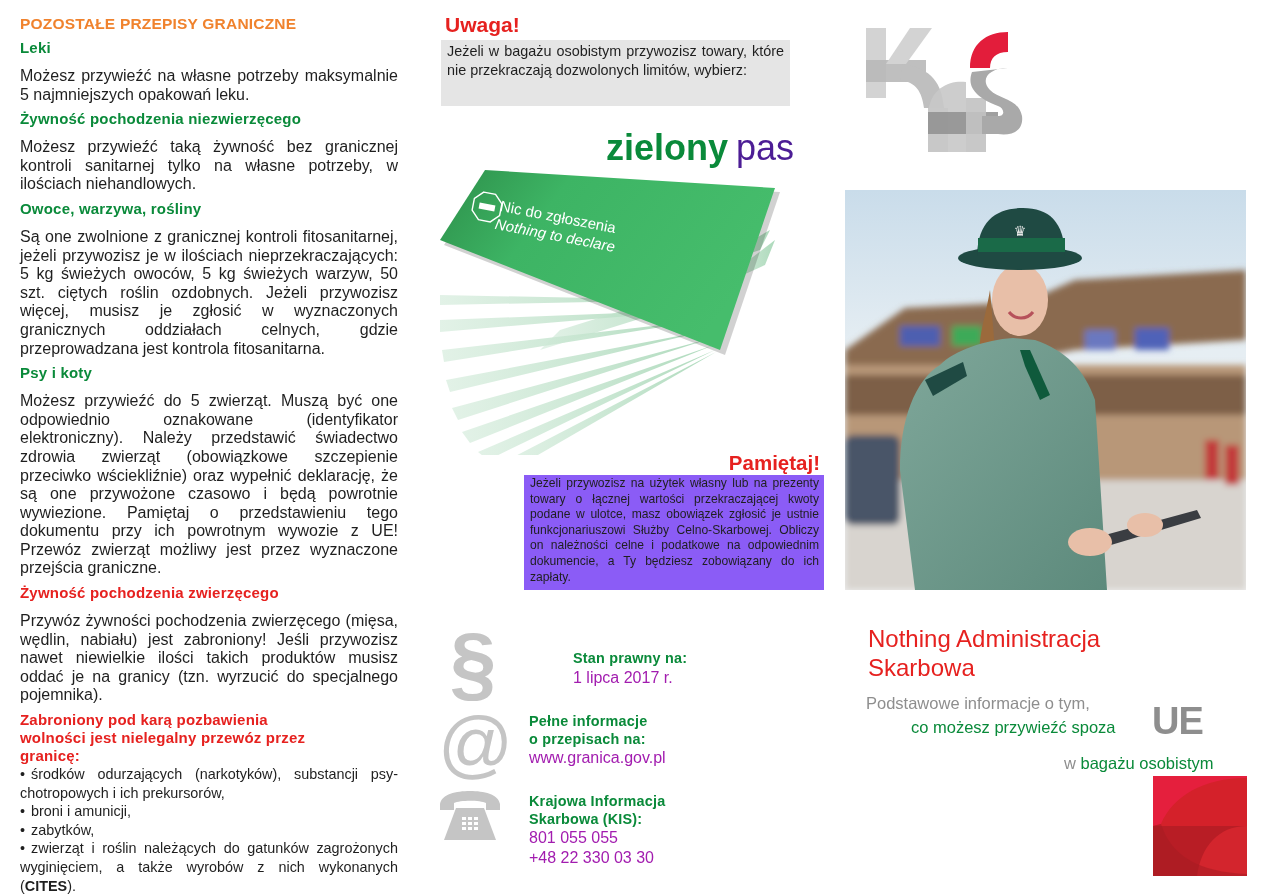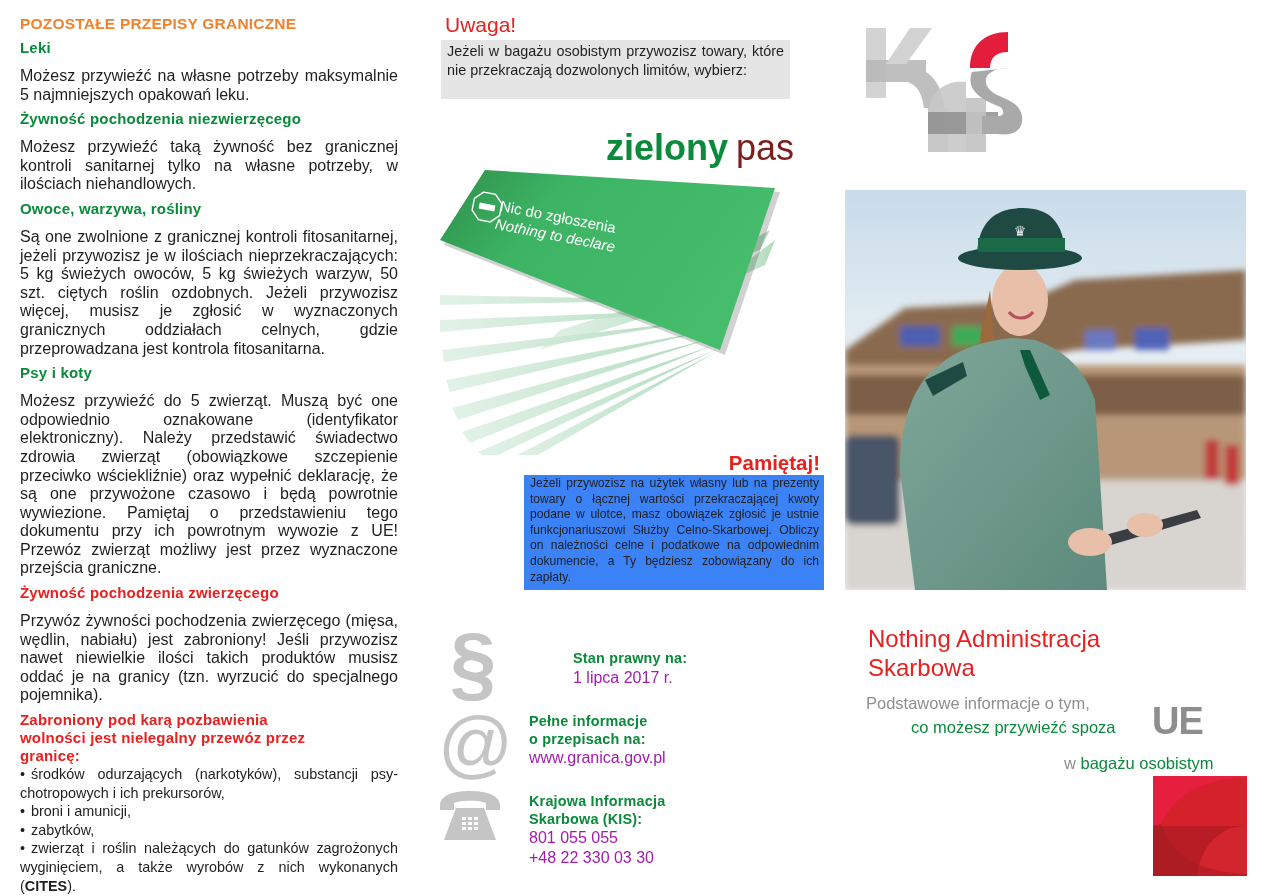--- a/index.html
+++ b/index.html
@@ -32,43 +32,43 @@
   .left .footer-green {
     color: #0a8a3a; font-weight: bold; font-size: 14.6px; line-height: 19px;
     text-align: justify; letter-spacing: 0.2px; margin-top: 14px;
   }
   .left .footer-url {
     color: #8e8e8e; font-weight: bold; font-size: 14.6px; line-height: 19px; letter-spacing: 0.3px;
   }
   .left b.cites { font-weight: bold; color: #1f1f1f; }
 
   
-  .uwaga-title { left: 445px; top: 13px; color: #e6211f; font-weight: normal; font-size: 21px; }
+  .uwaga-title { left: 445px; top: 13px; color: #e6211f; font-weight: bold; font-size: 21px; }
   .uwaga-box {
-    left: 441px; top: 40px; width: 349px; height: 59px; background: #e5e5e5;
+    left: 441px; top: 40px; width: 349px; height: 66px; background: #e5e5e5;
     padding: 2px 6px 0 6px; box-sizing: border-box;
     font-size: 14.4px; line-height: 18.5px; text-align: justify; color: #1f1f1f;
   }
   .zielony { left: 606px; top: 128px; font-size: 36px; line-height: 40px; }
   .zielony .z { color: #0a8a3a; font-weight: bold; }
-  .zielony .p { color: #7f1d1d; margin-left: 8px; margin-top: 38px; }
+  .zielony .p { color: #4c1d95; margin-left: 8px; margin-top: 38px; }
 
   .sign-wrap { left: 436px; top: 165px; width: 350px; height: 290px; }
   .sign-text1 {
     left: 502px; top: 197px; color: #ffffff; font-size: 15px; transform: rotate(11deg);
     transform-origin: left top; white-space: nowrap;
   }
   .sign-text2 {
     left: 497px; top: 215px; color: #ffffff; font-size: 15px; font-style: italic;
     transform: rotate(11deg); transform-origin: left top; white-space: nowrap;
   }
 
   .pamietaj-title { right: 448px; top: 451px; color: #e6211f; font-weight: bold; font-size: 20.5px; }
   .pamietaj-box {
-    left: 524px; top: 475px; width: 300px; height: 115px; background: #3b82f6;
+    left: 524px; top: 475px; width: 300px; height: 115px; background: #8b5cf6;
     padding: 1px 5px 0 6px; box-sizing: border-box;
     font-size: 12.1px; line-height: 15.6px; text-align: justify; color: #1f1f1f;
   }
 
   .info-icon { color: #c5c5c5; font-weight: bold; text-align: center; }
   .icon-para { left: 443px; top: 618px; width: 60px; font-size: 84px; line-height: 90px; }
   .icon-at { left: 438px; top: 706px; width: 66px; font-size: 74px; line-height: 76px; font-weight: normal; }
   .icon-phone { left: 438px; top: 790px; width: 64px; height: 52px; }
 
   .info-block { left: 529px; }

